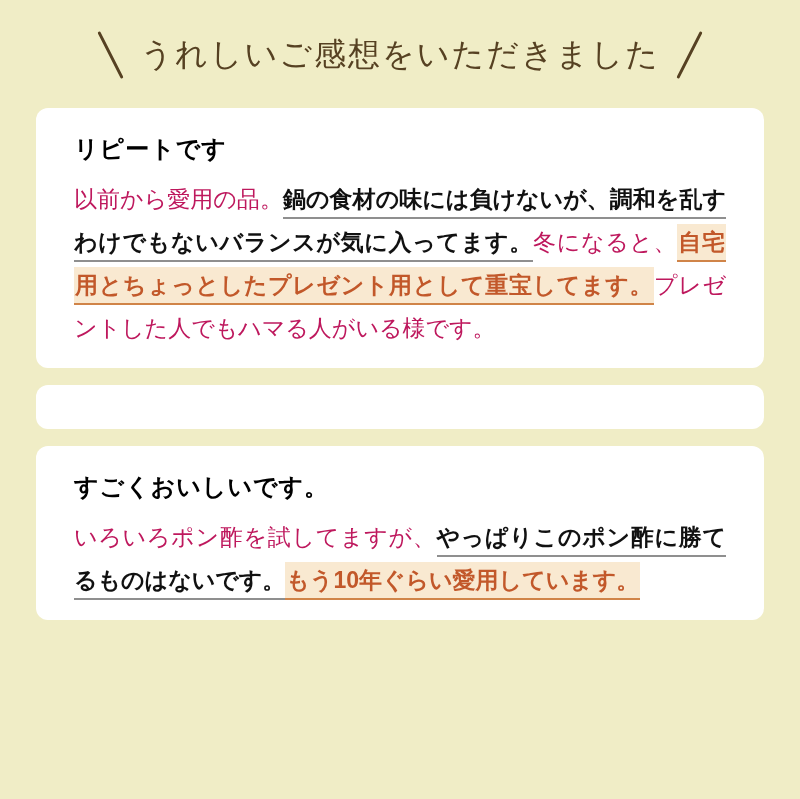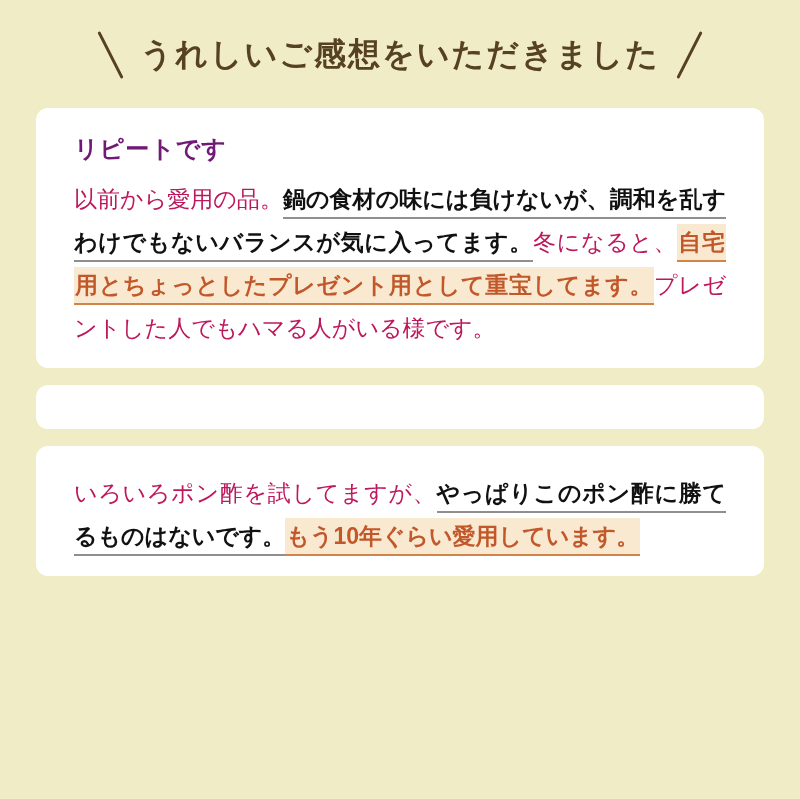--- a/index.html
+++ b/index.html
@@ -13,21 +13,21 @@
   
   .title-row {
     display: flex;
     align-items: center;
     justify-content: center;
     margin: 24px 0 22px;
     height: 62px;
   }
   .page-title {
     font-family: "DejaVu Serif", "Liberation Serif", serif;
-    font-weight: 700;
+    font-weight: 400;
     color: #564122;
     font-size: 32px;
     letter-spacing: 2px;
     white-space: nowrap;
   }
   .slash {
     width: 3px;
     height: 52px;
     background: #564122;
     border-radius: 2px;
@@ -37,21 +37,21 @@
   .slash-right { transform: rotate(27deg);  margin-left: 28px; }
 
   
   .card {
     background: #ffffff;
     border-radius: 12px;
     margin: 0 36px 17px;
     padding: 26px 38px 18px;
   }
   .card-heading {
-    color: #701a75;
+    color: #000000;
     font-size: 24px;
     font-weight: bold;
     line-height: 30px;
     margin-bottom: 14px;
     letter-spacing: 1px;
   }
   .card-body {
     font-size: 23px;
     line-height: 43px;
     color: #222222;
@@ -86,16 +86,17 @@
 
   <section class="card">
     <h2 class="card-heading">リピートです</h2>
     <p class="card-body"><span class="seg normal">以前から愛用の品。</span><span class="seg bold-underline">鍋の食材の味には負けないが、調和を乱すわけでもないバランスが気に入ってます。</span><span class="seg normal">冬になると、</span><span class="seg highlight">自宅用とちょっとしたプレゼント用として重宝してます。</span><span class="seg normal">プレゼントした人でもハマる人がいる様です。</span></p>
   </section>
 
   <section class="card">
   </section>
 
   <section class="card">
+    <h2 class="card-heading">すごくおいしいです。</h2>
     <p class="card-body"><span class="seg normal">いろいろポン酢を試してますが、</span><span class="seg bold-underline">やっぱりこのポン酢に勝てるものはないです。</span><span class="seg highlight">もう10年ぐらい愛用しています。</span></p>
   </section>
 
 </div>
 
 </body></html>

